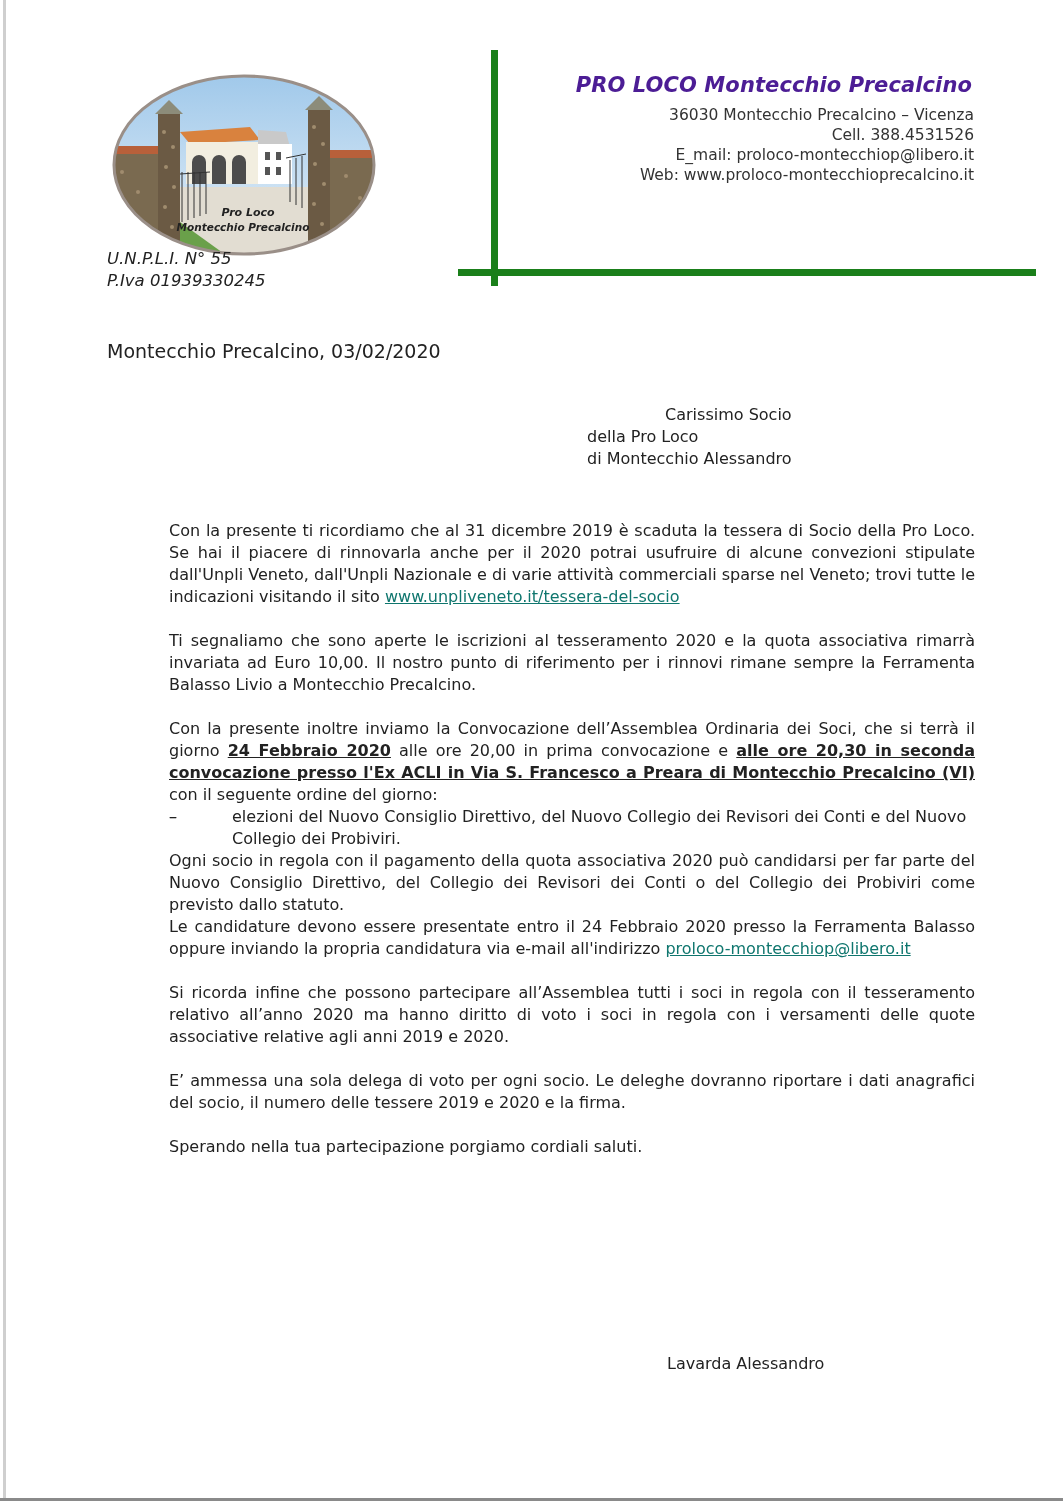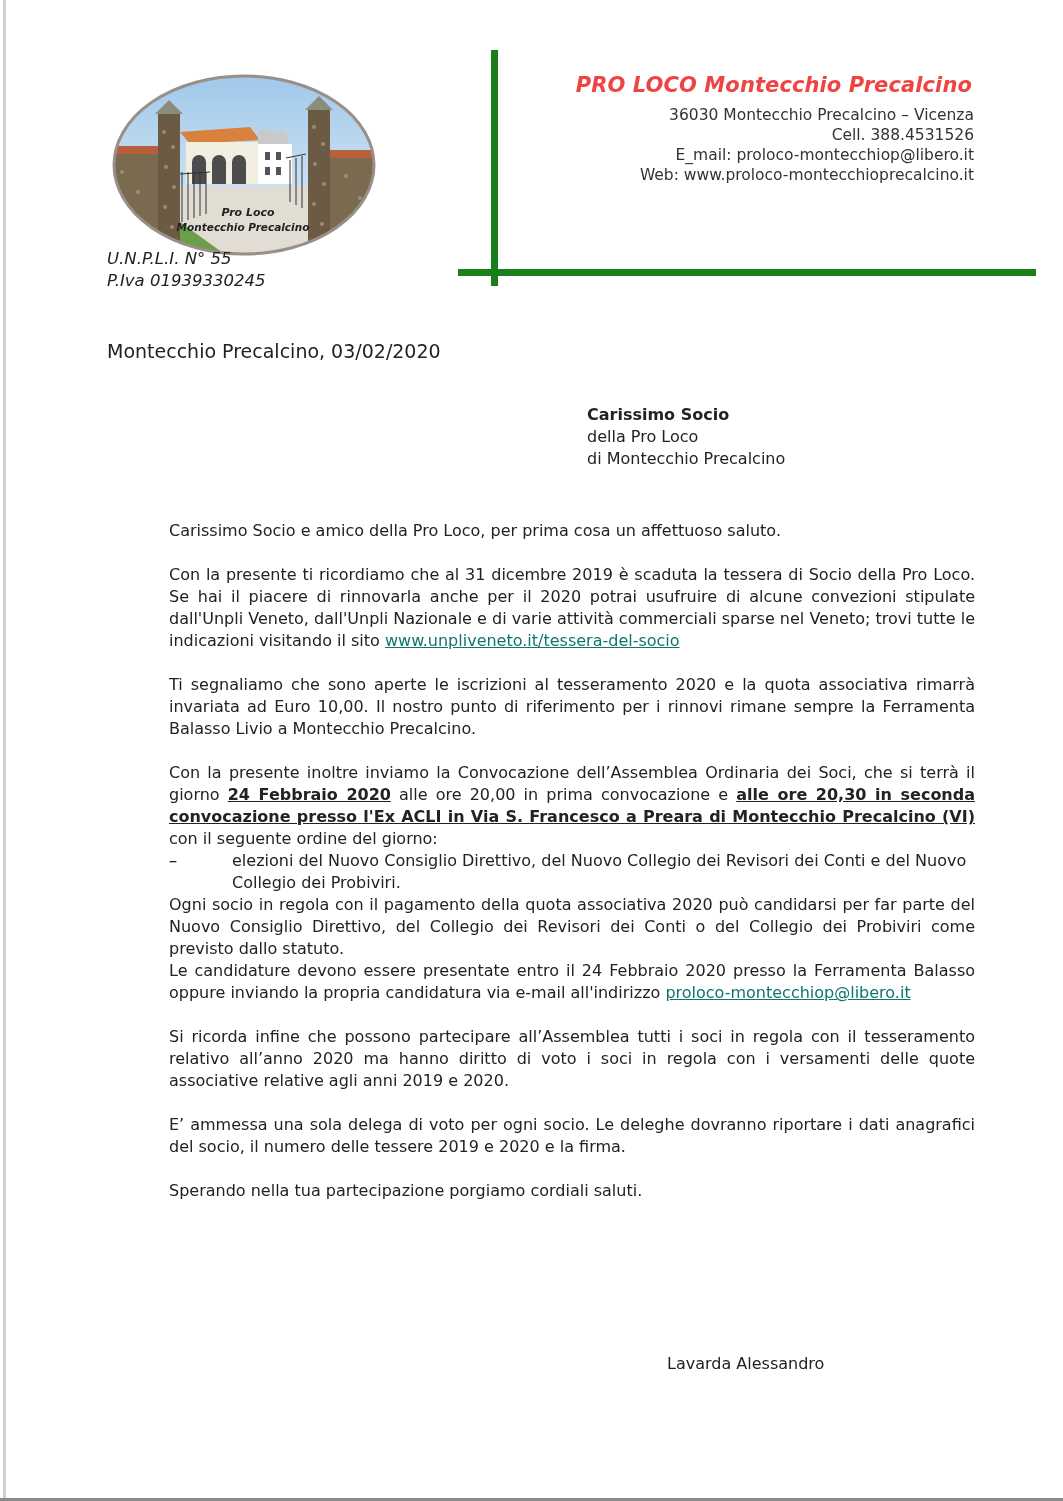--- a/index.html
+++ b/index.html
@@ -58,21 +58,21 @@
       background: #1a7f1a;
     }
 
     
     .org-title {
       position: absolute;
       right: 91px; top: 73px;
       font-size: 21px;
       font-weight: bold;
       font-style: italic;
-      color: #ef4444;
+      color: #4c1d95;
       letter-spacing: 0.1px;
       white-space: nowrap;
     }
     .contact {
       position: absolute;
       right: 89px; top: 105px;
       text-align: right;
       font-size: 15.5px;
       line-height: 20px;
       color: #333;
@@ -87,21 +87,21 @@
       text-align: right;
     }
 
     .recipient {
       position: absolute;
       left: 587px; top: 404px;
       font-size: 16px;
       line-height: 22px;
       color: #222;
     }
-    .recipient .strong { font-weight: bold; }
+    .recipient .strong { font-weight: normal; text-align: right; }
 
     .body-text {
       position: absolute;
       left: 169px; top: 520px;
       width: 806px;
       font-size: 16px;
       line-height: 22px;
       color: #222;
     }
     .body-text p {
@@ -234,25 +234,24 @@
   <div>Cell. 388.4531526</div>
   <div>E_mail: proloco-montecchiop@libero.it</div>
   <div>Web: www.proloco-montecchioprecalcino.it</div>
 </div>
 
 <div class="date-line">Montecchio Precalcino, 03/02/2020</div>
 
 <div class="recipient">
   <div class="strong">Carissimo Socio</div>
   <div>della Pro Loco</div>
-  <div>di Montecchio Precalcino</div>
+  <div>di Montecchio Alessandro</div>
 </div>
 
 <div class="body-text">
-  <p>Carissimo Socio e amico della Pro Loco, per prima cosa un affettuoso saluto.</p>
   <p><span>Con la presente ti ricordiamo che al 31 dicembre 2019 è scaduta la tessera di Socio della Pro Loco. Se hai il piacere di rinnovarla anche per il 2020 potrai usufruire di alcune convezioni stipulate dall'Unpli Veneto, dall'Unpli Nazionale e di varie attività commerciali sparse nel Veneto; trovi tutte le indicazioni visitando il sito </span><a href="#">www.unpliveneto.it/tessera-del-socio</a></p>
   <p>Ti segnaliamo che sono aperte le iscrizioni al tesseramento 2020 e la quota associativa rimarrà invariata ad Euro 10,00. Il nostro punto di riferimento per i rinnovi rimane sempre la Ferramenta Balasso Livio a Montecchio Precalcino.</p>
   <p class="tight"><span>Con la presente inoltre inviamo la Convocazione dell’Assemblea Ordinaria dei Soci,  che si terrà il giorno </span><span class="bu">24 Febbraio 2020</span><span> alle ore 20,00 in prima convocazione e </span><span class="bu">alle ore 20,30 in seconda convocazione presso l'Ex ACLI in Via S. Francesco a Preara di Montecchio Precalcino (VI)</span><span> con il seguente ordine del giorno:</span></p>
   <ul class="agenda">
     <li><span class="dash">–</span></li>
     <li><span class="dash">–</span><span>elezioni del Nuovo Consiglio Direttivo, del Nuovo Collegio dei Revisori dei Conti e del Nuovo Collegio dei Probiviri.</span></li>
   </ul>
   <p class="tight">Ogni socio in regola con il pagamento della quota associativa 2020 può candidarsi per far parte del Nuovo Consiglio Direttivo, del Collegio dei Revisori dei Conti o del Collegio dei Probiviri come previsto dallo statuto.</p>
   <p><span>Le candidature devono essere presentate entro il 24 Febbraio 2020 presso la Ferramenta Balasso oppure inviando la propria candidatura via e-mail all'indirizzo </span><a href="#">proloco-montecchiop@libero.it</a></p>
   <p>Si ricorda infine che possono partecipare all’Assemblea tutti i soci in regola con il tesseramento relativo all’anno 2020 ma hanno diritto di voto i soci in regola con i versamenti delle quote associative relative agli anni 2019 e 2020.</p>

